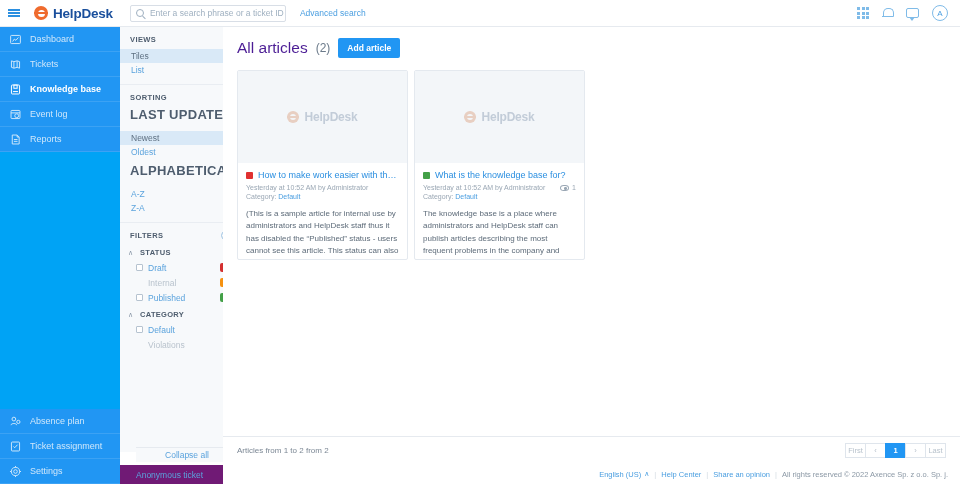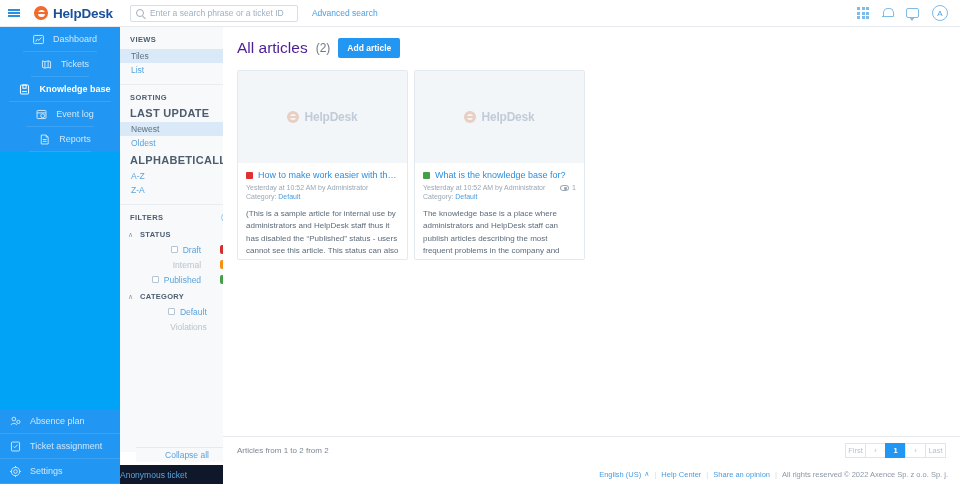--- a/index.html
+++ b/index.html
@@ -31,21 +31,21 @@
     width:7px; height:7px; border-radius:50%; background:#fff;
   }
   .brand-mark::after {
     content:""; position:absolute; left:0; top:6px; width:14px; height:2px;
     background:#ef6b2e;
   }
   .brand-name { font-size: 13.5px; font-weight: bold; color: #1a4f9c; letter-spacing: -0.2px; }
 
   .search-wrap { margin-left: 17px; position: relative; }
   .search-input {
-    width: 168px; height: 17px; border: 1px solid #d8dee6; border-radius: 2px;
+    width: 156px; height: 17px; border: 1px solid #d8dee6; border-radius: 2px;
     padding-left: 19px; font-size: 8.5px; color: #5a6b7d;
     font-family: "Liberation Sans", sans-serif; outline: none; background:#fff;
   }
   .search-input::placeholder { color: #9fb0c0; }
   .search-icon-g {
     position:absolute; left: 6px; top: 4px; width: 8px; height: 8px;
     border: 1px solid #9fb0c0; border-radius: 50%;
   }
   .search-icon-g::after {
     content:""; position:absolute; right:-3px; bottom:-2px; width:4px; height:1px;
@@ -72,85 +72,85 @@
   .avatar {
     width: 16px; height: 16px; border-radius: 50%; border: 1px solid #7fbbe8;
     color:#4a9ee0; font-size: 8px; display:flex; align-items:center; justify-content:center;
   }
 
   
   .leftnav {
     position:absolute; top: 27px; left: 0; width: 120px; height: 457px;
     background: #2196f3; display:flex; flex-direction: column;
   }
-  .nav-top { display:flex; flex-direction:column;align-items:center; }
+  .nav-top { display:flex; flex-direction:column; }
   .nav-item {
     height: 25px; display:flex; align-items:center; gap: 8px;
     padding-left: 9px; color: #cfe7fb; font-size: 9px; cursor:pointer;
     border-bottom: 1px solid rgba(255,255,255,0.12);
   }
   .nav-item.active { color:#ffffff; font-weight: bold; }
   .nav-spacer { flex: 1 1 auto; background:#00a3f5; }
   .nav-bottom { display:flex; flex-direction:column; }
   .nav-ico { width: 13px; height: 13px; flex: 0 0 13px; position:relative; }
   .nav-ico svg { display:block; }
 
   
   .filterbar {
     position:absolute; top: 27px; left: 120px; width: 121px; height: 425px;
     background: #f7f9fb; border-right: 1px solid #e6eaef;
     font-size: 8.5px; overflow:hidden;
   }
   .fsec { padding: 8px 0 7px 0; border-bottom: 1px solid #e9edf2; }
   .fsec:last-child { border-bottom:none; }
   .fhead { font-size: 7.5px; font-weight:bold; color:#4e5d6e; letter-spacing:.4px; padding: 0 0 5px 10px; }
-  .fsub { font-size: 11px; font-weight:bold; color:#4e5d6e; letter-spacing:.3px; padding: 4px 0 3px 10px; }
+  .fsub { font-size: 13px; font-weight:bold; color:#4e5d6e; letter-spacing:.3px; padding: 4px 0 9px 10px; }
   .frow {
     height: 14px; display:flex; align-items:center; padding-left: 11px;
     color:#5ba3dd; cursor:pointer; font-size:8.5px;
   }
   .frow.sel { background:#d9e9f7; color:#5d6f81; }
 
   .fgear {
     position:absolute; right: 10px; top: 8px; width: 9px; height: 9px;
     border-radius: 50%; border: 1.6px solid #9fc4e3; cursor:pointer;
   }
   .fgear::after{ content:""; position:absolute; left:2px; top:2px; width:1.5px;height:1.5px; background:#9fc4e3; border-radius:50%; }
 
   .facet {
     display:flex; align-items:center; gap:5px; padding: 2px 10px 2px 8px; height: 15px;
     cursor:pointer;
   }
   .caret { color:#8a98a8; font-size: 7px; width:7px; }
   .facet-title { font-size:7.5px; font-weight:bold; color:#4e5d6e; letter-spacing:.3px; }
   .frow2 {
-    display:flex; align-items:center; gap:19px; height: 15px; padding: 0 10px 0 16px;
-    cursor:pointer; justify-content: flex-end;
+    display:flex; align-items:center; gap:5px; height: 15px; padding: 0 10px 0 16px;
+    cursor:pointer; justify-content: space-between;
   }
   .frow2 .lft { display:flex; align-items:center; gap:5px; }
   .cbox { width: 7px; height: 7px; border: 1px solid #b6c3d0; background:#fff; border-radius:1px; }
   .flabel { font-size: 8.5px; color:#5ba3dd; }
   .flabel.dim { color:#b9c3cd; }
   .badge { font-size: 7px; color:#fff; border-radius:2px; padding: 1px 3px; min-width: 8px; text-align:center; line-height:1.1; }
   .badge.red { background:#d32f2f; }
   .badge.orange { background:#f59110; }
   .badge.green { background:#43a047; }
   .cnt { font-size: 7.5px; color:#6ea8da; }
   .cnt.dim { color:#c6cfd8; }
 
   .collapse-all {
     position:absolute; top: 447px; left: 120px; width: 103px; height: 15px;
     background:#f7f9fb; border-top:1px solid #e6eaef; border-right:1px solid #e6eaef;
     display:flex; align-items:center; justify-content:center;
     font-size: 8.5px; color:#5ba3dd; cursor:pointer;margin-left:16px;
   }
   .anon-ticket {
     position:absolute; top: 465px; left: 120px; width: 103px; height: 19px;
-    display:flex; align-items:center; padding-left: 0;
-    font-size: 8.5px; color:#5ba3dd; cursor:pointer; background:#0f172a;
+    display:flex; align-items:center; padding-left: 16px;
+    font-size: 8.5px; color:#5ba3dd; cursor:pointer; background:#701a75;
   }
 
   
   .main {
     position:absolute; top: 27px; left: 223px; width: 737px; height: 437px;
     background:#ffffff;
   }
   .main-head { padding: 11px 0 0 14px; display:flex; align-items:center; gap: 8px; }
   .page-title { font-size: 15.5px; color:#4c1d95; font-weight: normal; }
   .page-count { font-size: 12px; color:#6b7a8a; }

